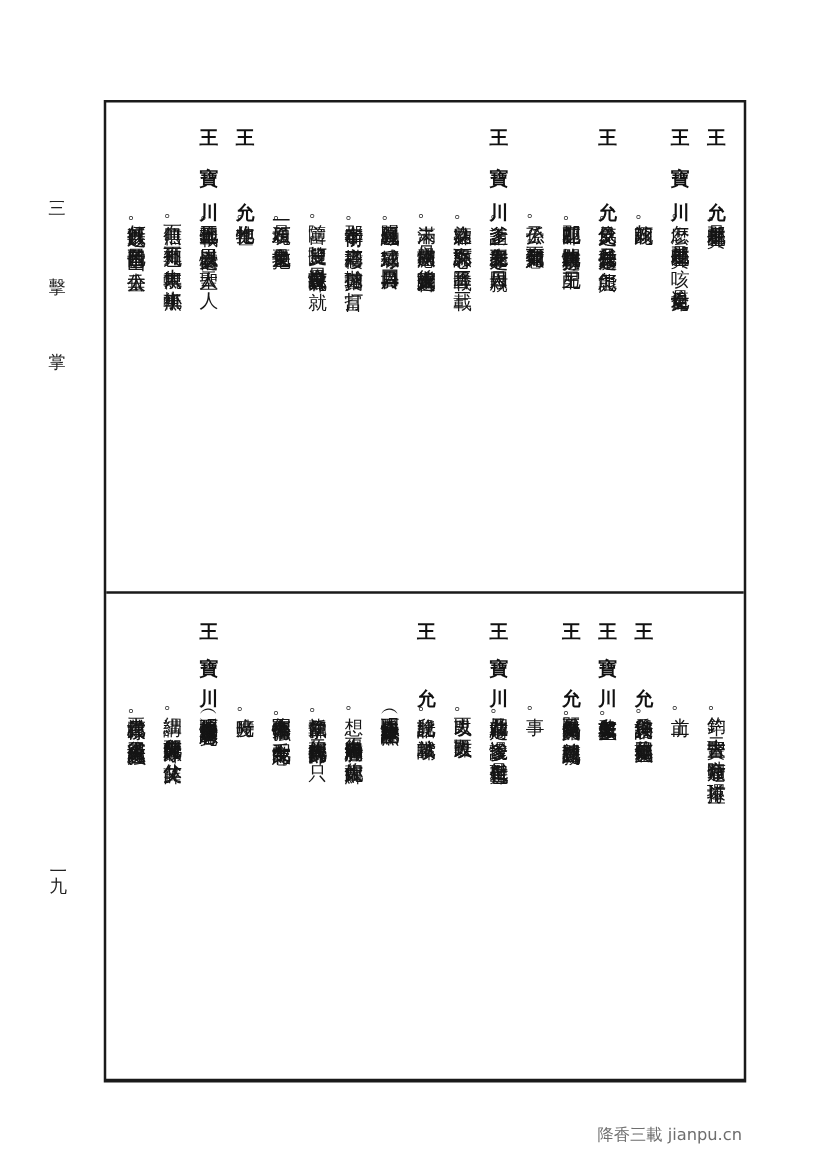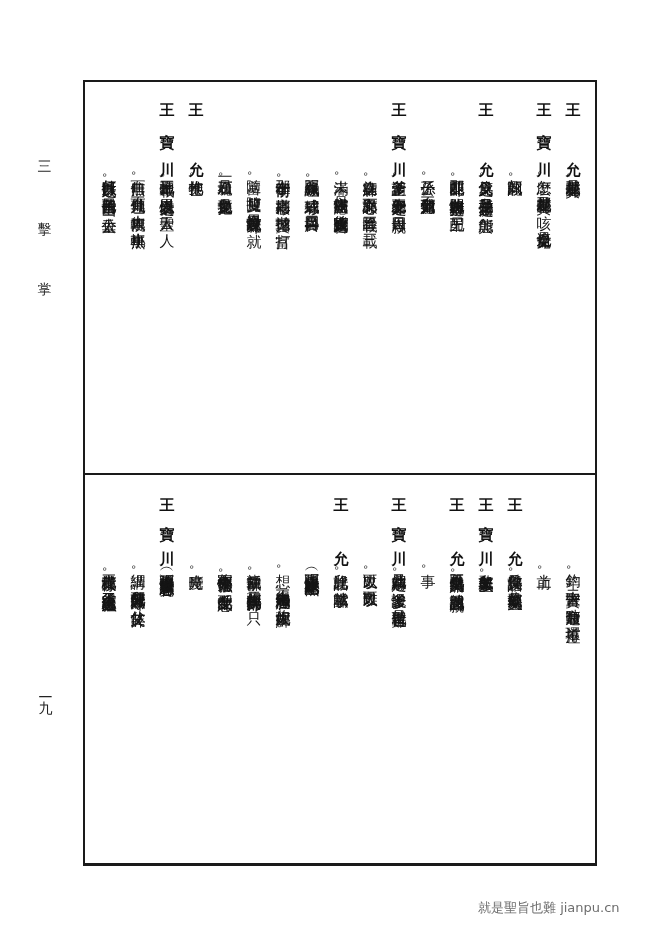--- a/index.html
+++ b/index.html
@@ -178,13 +178,13 @@
     <div class="col">
       <div class="txt">細講。兒命苦怎配得狀元才郎。父休笑薛</div>
     </div>
     <div class="col">
       <div class="txt">平貴花郎模樣。貧窮人得了志比父還強。</div>
     </div>
   </div>
 
 </div>
 
-<div class="watermark">就是聖旨也難 jianpu.cn</div>
+<div class="watermark">降香三載 jianpu.cn</div>
 
 </body></html>

